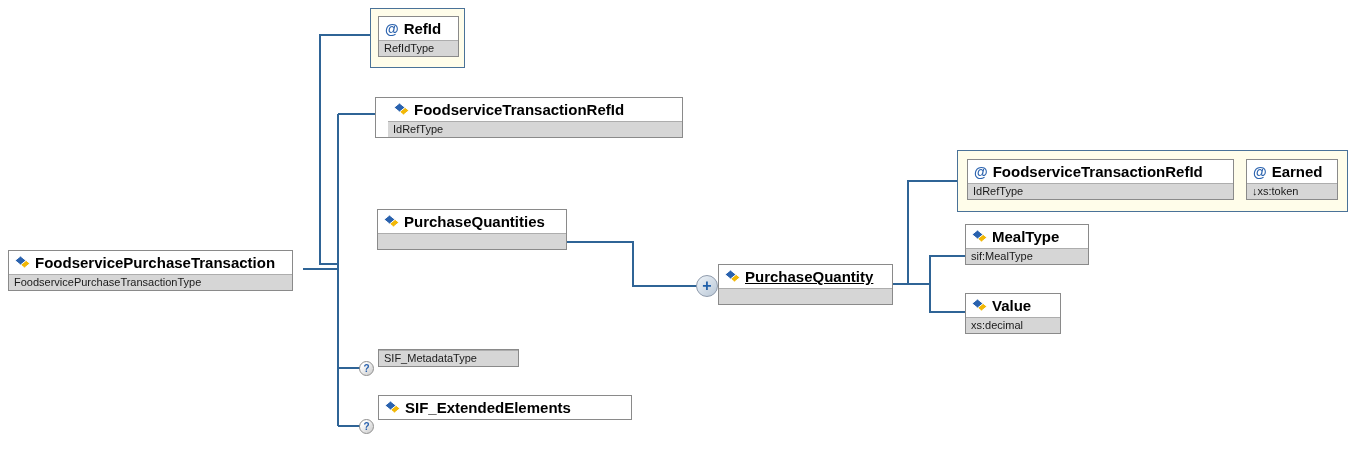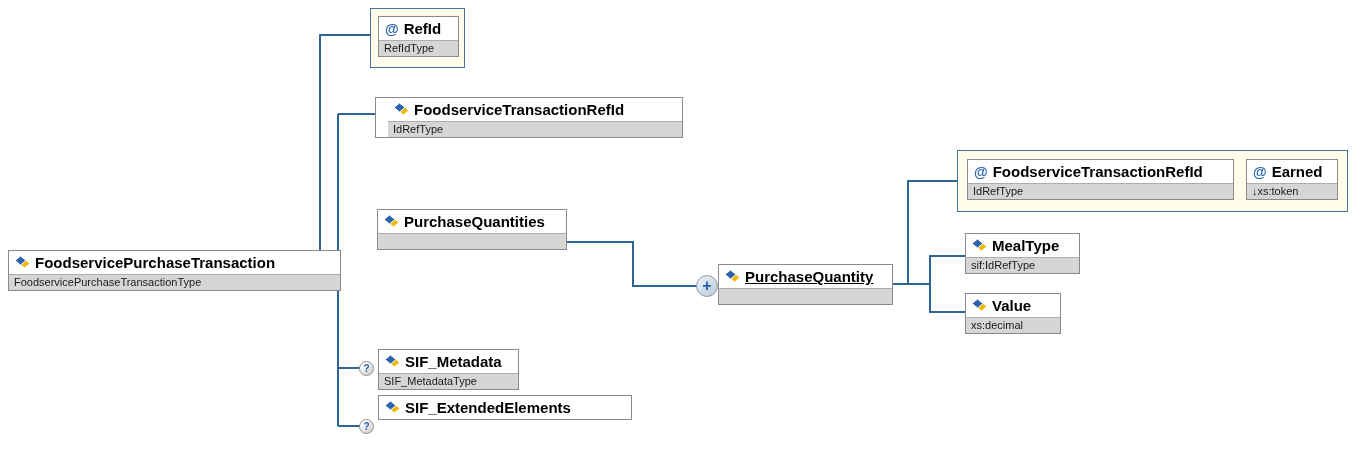--- a/index.html
+++ b/index.html
@@ -74,21 +74,21 @@
     <polyline points="338,114 338,426"></polyline>
     <polyline points="338,114 375,114"></polyline>
     <polyline points="338,368 361,368"></polyline>
     <polyline points="338,426 361,426"></polyline>
     <polyline points="567,242 633,242 633,286 700,286"></polyline>
     <polyline points="892,284 930,284"></polyline>
     <polyline points="957,181 908,181 908,284"></polyline>
     <polyline points="965,256 930,256 930,312 965,312"></polyline>
   </svg>
 
-  <div class="node" style="left:8px;top:250px;width:333px;">
+  <div class="node" style="left:8px;top:250px;width:285px;">
     <div class="node-title">
       <span class="el-icon">
         <svg width="15" height="13" viewBox="0 0 15 13">
             <polygon points="9.5,3 15,7.5 9.5,12 4,7.5" fill="#f2b807" stroke="#fff" stroke-width="1"></polygon>
             <polygon points="5.5,0 11,4.5 5.5,9 0,4.5" fill="#2a62ae" stroke="#fff" stroke-width="1"></polygon>
           </svg>
       </span>
       <span>FoodservicePurchaseTransaction</span>
     </div>
     <div class="node-sub">FoodservicePurchaseTransactionType</div>
@@ -157,60 +157,51 @@
     </div>
     <div class="node" style="left:288px;top:8px;width:92px;">
       <div class="node-title">
         <span class="at">@</span>
         <span>Earned</span>
       </div>
       <div class="node-sub">↓xs:token</div>
     </div>
   </div>
 
-  <div class="node" style="left:965px;top:233px;width:115px;">
+  <div class="node" style="left:965px;top:224px;width:124px;">
     <div class="node-title">
       <span class="el-icon">
         <svg width="15" height="13" viewBox="0 0 15 13">
             <polygon points="9.5,3 15,7.5 9.5,12 4,7.5" fill="#f2b807" stroke="#fff" stroke-width="1"></polygon>
             <polygon points="5.5,0 11,4.5 5.5,9 0,4.5" fill="#2a62ae" stroke="#fff" stroke-width="1"></polygon>
           </svg>
       </span>
       <span>MealType</span>
     </div>
-    <div class="node-sub">sif:IdRefType</div>
+    <div class="node-sub">sif:MealType</div>
   </div>
 
   <div class="node" style="left:965px;top:293px;width:96px;">
     <div class="node-title">
       <span class="el-icon">
         <svg width="15" height="13" viewBox="0 0 15 13">
             <polygon points="9.5,3 15,7.5 9.5,12 4,7.5" fill="#f2b807" stroke="#fff" stroke-width="1"></polygon>
             <polygon points="5.5,0 11,4.5 5.5,9 0,4.5" fill="#2a62ae" stroke="#fff" stroke-width="1"></polygon>
           </svg>
       </span>
       <span>Value</span>
     </div>
     <div class="node-sub">xs:decimal</div>
   </div>
 
   <div class="marker qmark" style="left:359px;top:361px;">
     <span>?</span>
   </div>
 
   <div class="node" style="left:378px;top:349px;width:141px;">
-    <div class="node-title">
-      <span class="el-icon">
-        <svg width="15" height="13" viewBox="0 0 15 13">
-            <polygon points="9.5,3 15,7.5 9.5,12 4,7.5" fill="#f2b807" stroke="#fff" stroke-width="1"></polygon>
-            <polygon points="5.5,0 11,4.5 5.5,9 0,4.5" fill="#2a62ae" stroke="#fff" stroke-width="1"></polygon>
-          </svg>
-      </span>
-      <span>SIF_Metadata</span>
-    </div>
     <div class="node-sub">SIF_MetadataType</div>
   </div>
 
   <div class="marker qmark" style="left:359px;top:419px;">
     <span>?</span>
   </div>
 
   <div class="node" style="left:378px;top:395px;width:254px;">
     <div class="node-title">
       <span class="el-icon">

